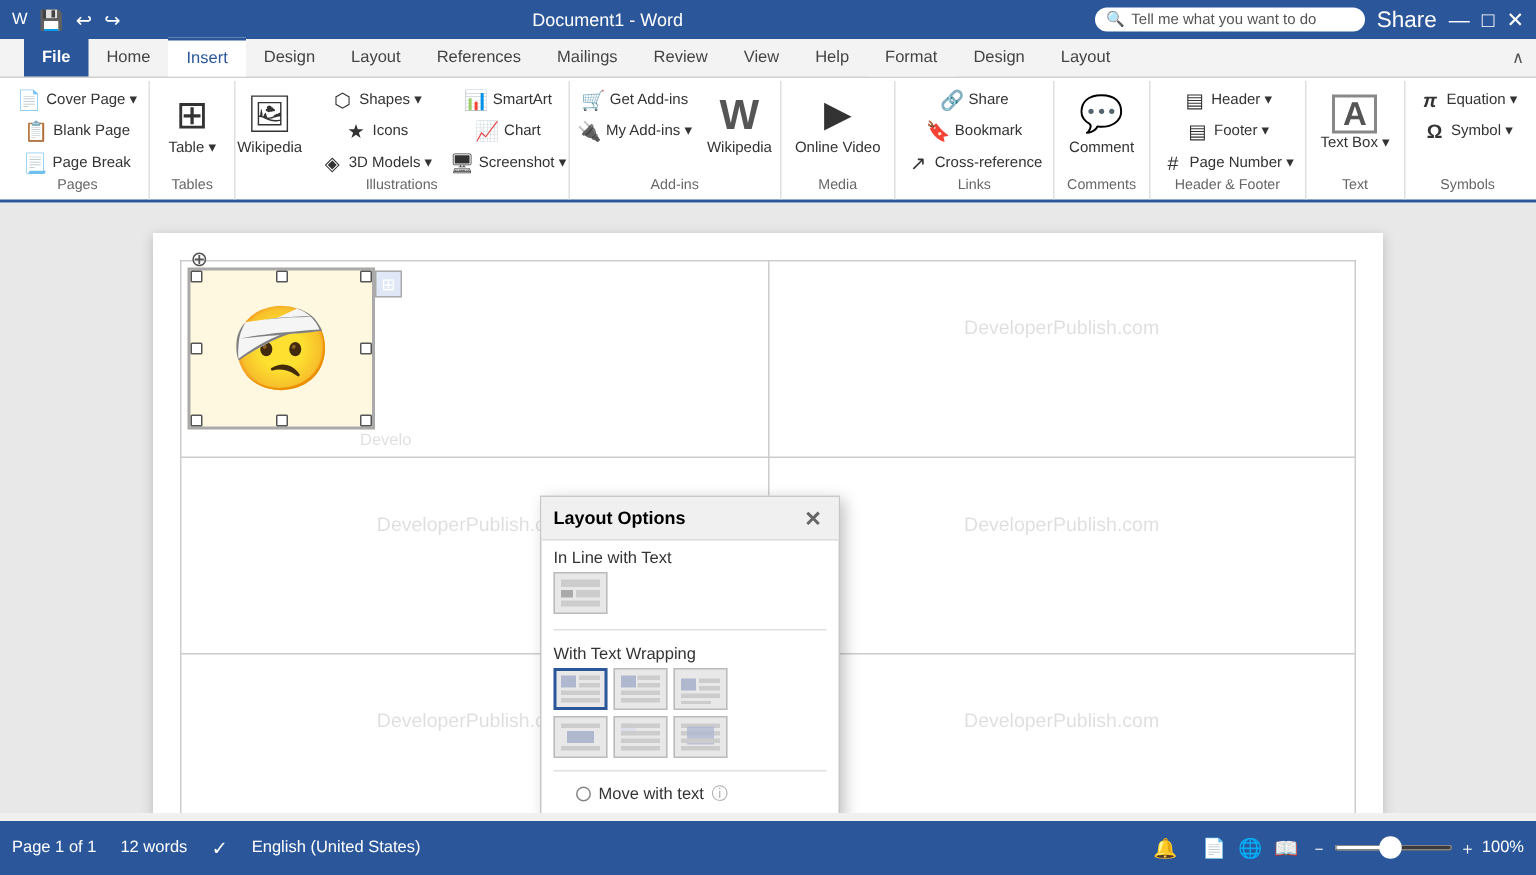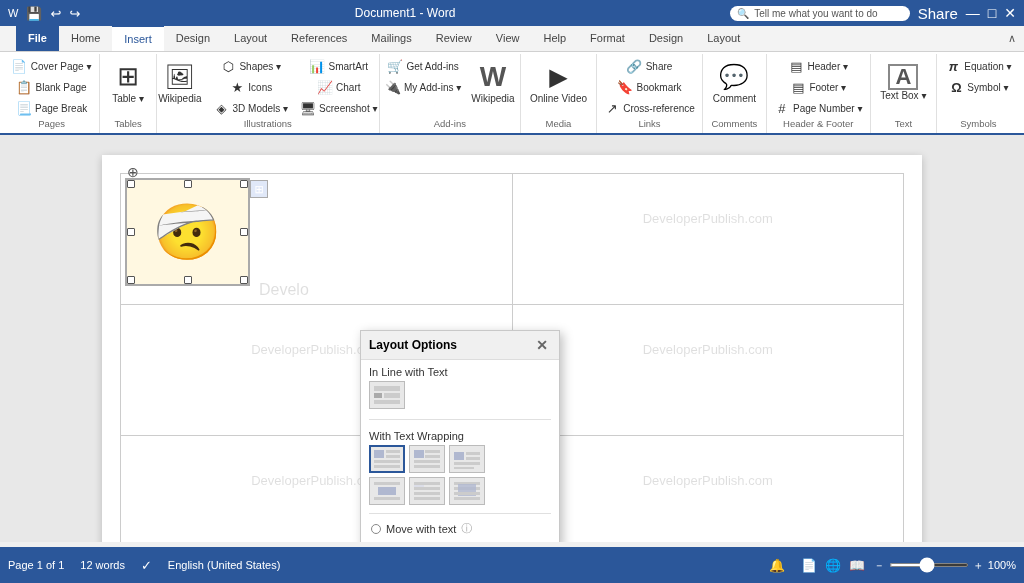--- a/index.html
+++ b/index.html
@@ -246,20 +246,21 @@
       position: relative;
     }
     .layout-option.selected {
       border: 2px solid #2b579a;
     }
     .layout-grid-row { display: flex; gap: 4px; padding: 0 8px 4px; }
     .popup-divider { height: 1px; background: #e0e0e0; margin: 4px 8px; }
     .popup-option-row {
       display: flex; align-items: center; gap: 5px;
       padding: 3px 10px;
+      margin-left: 13px;
     }
     .popup-radio {
       width: 10px; height: 10px;
       border: 1px solid #888;
       border-radius: 50%;
       display: flex; align-items: center; justify-content: center;
     }
     .popup-option-label { color: #333; font-size: 11px; }
     .popup-option-info { color: #aaa; font-size: 11px; }
 
@@ -506,21 +507,21 @@
           <div class="handle bm"></div>
           <div class="handle br"></div>
           
           <div class="layout-icon-btn" style="position:absolute; right:-20px; top:0; width:18px; height:18px; background:#e0e8f8; border:1px solid #aaa; display:flex; align-items:center; justify-content:center; font-size:11px; z-index:20;">
             ⊞
           </div>
           
           <div style="position:absolute; top:-16px; left:0; font-size:14px; color:#555;">⊕</div>
         </div>
 
-        <span class="cell-watermark" style="position:absolute; bottom:5px; left: 138px; font-size:16px; color:rgba(0,0,0,0.13);">Develo</span>
+        <span class="cell-watermark" style="position:absolute; bottom:5px; left: 119px; font-size:11px; color:rgba(0,0,0,0.13);">Develo</span>
       </div>
       <div class="grid-cell">
         <span class="cell-watermark" style="font-size:13px; color:rgba(0,0,0,0.13); position:absolute; top:50%; left:50%; transform:translate(-50%,-50%); white-space:nowrap;">DeveloperPublish.com</span>
       </div>
 
       <div class="grid-cell">
         <span class="cell-watermark" style="font-size:13px; color:rgba(0,0,0,0.13); position:absolute; top:50%; left:50%; transform:translate(-50%,-50%); white-space:nowrap;">DeveloperPublish.com</span>
       </div>
       <div class="grid-cell">
         <span class="cell-watermark" style="font-size:13px; color:rgba(0,0,0,0.13); position:absolute; top:50%; left:50%; transform:translate(-50%,-50%); white-space:nowrap;">DeveloperPublish.com</span>

